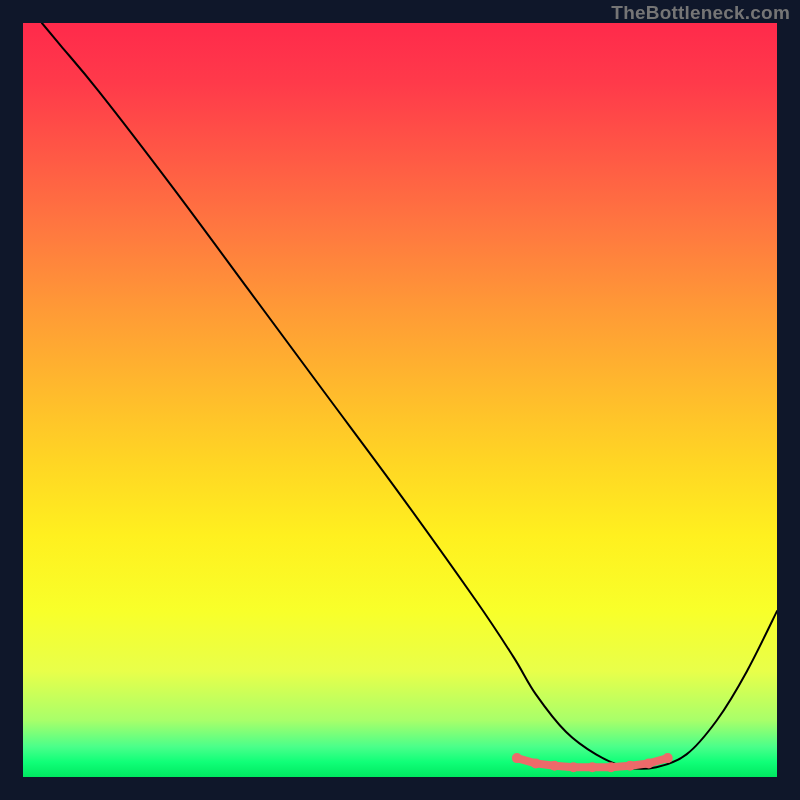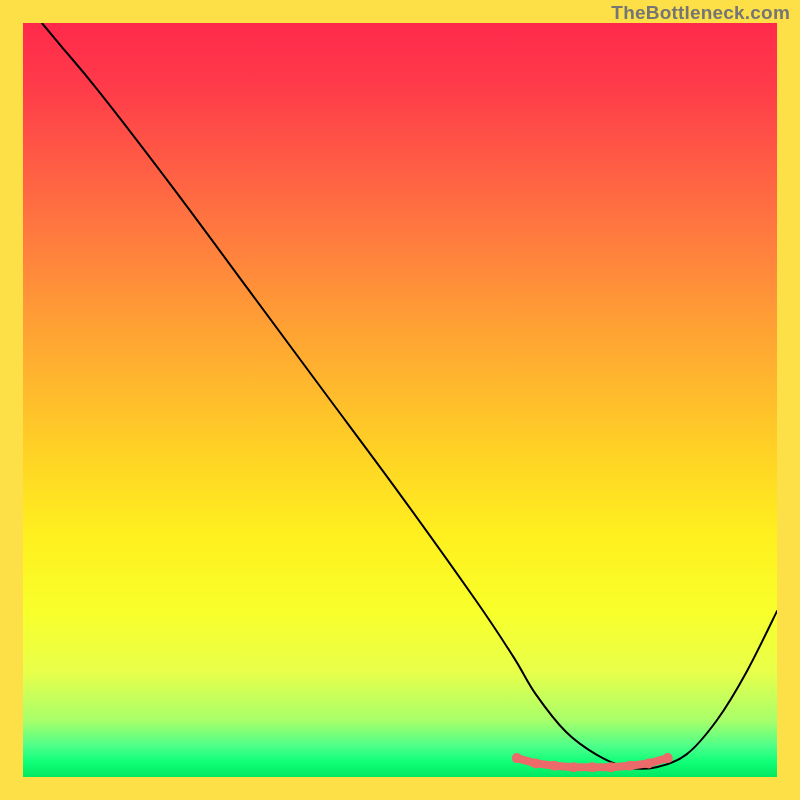--- a/index.html
+++ b/index.html
@@ -9,21 +9,21 @@
     height: 800px;
     background: #000;
     overflow: hidden;
   }
   .frame {
     position: absolute;
     left: 0;
     top: 0;
     width: 800px;
     height: 800px;
-    background: #fde047;
+    background: #0f172a;
   }
   .plot-box {
     position: absolute;
     left: 23px;
     top: 23px;
     width: 754px;
     height: 754px;
     overflow: hidden;
   }
   .gradient {

